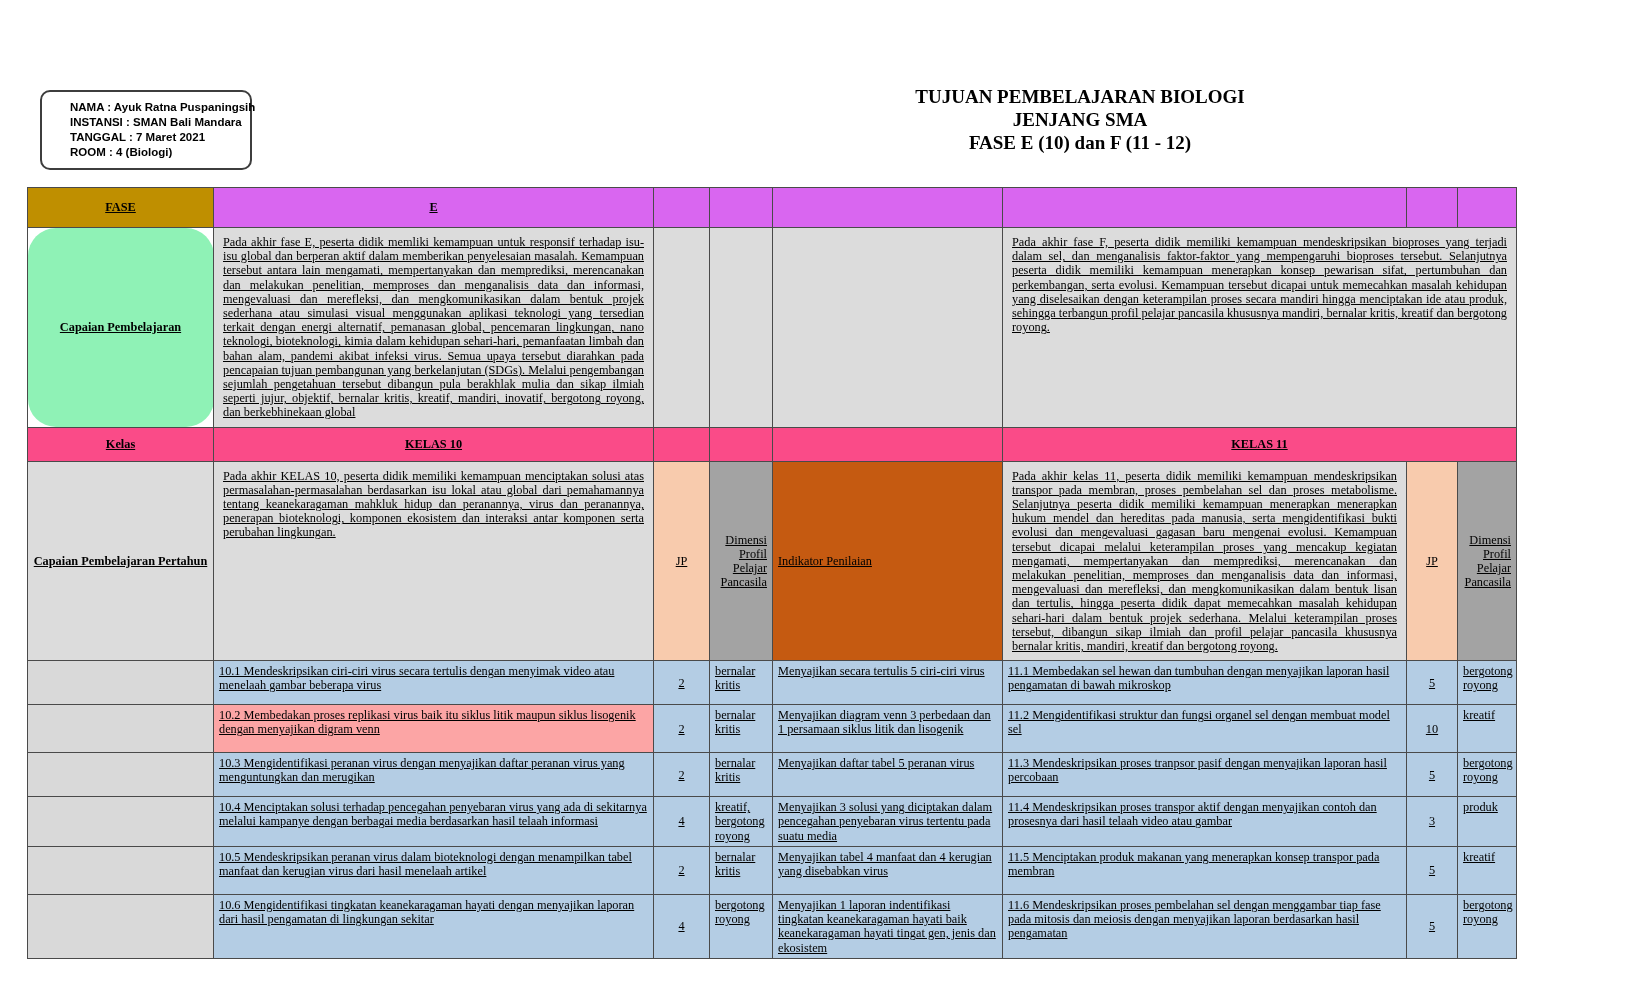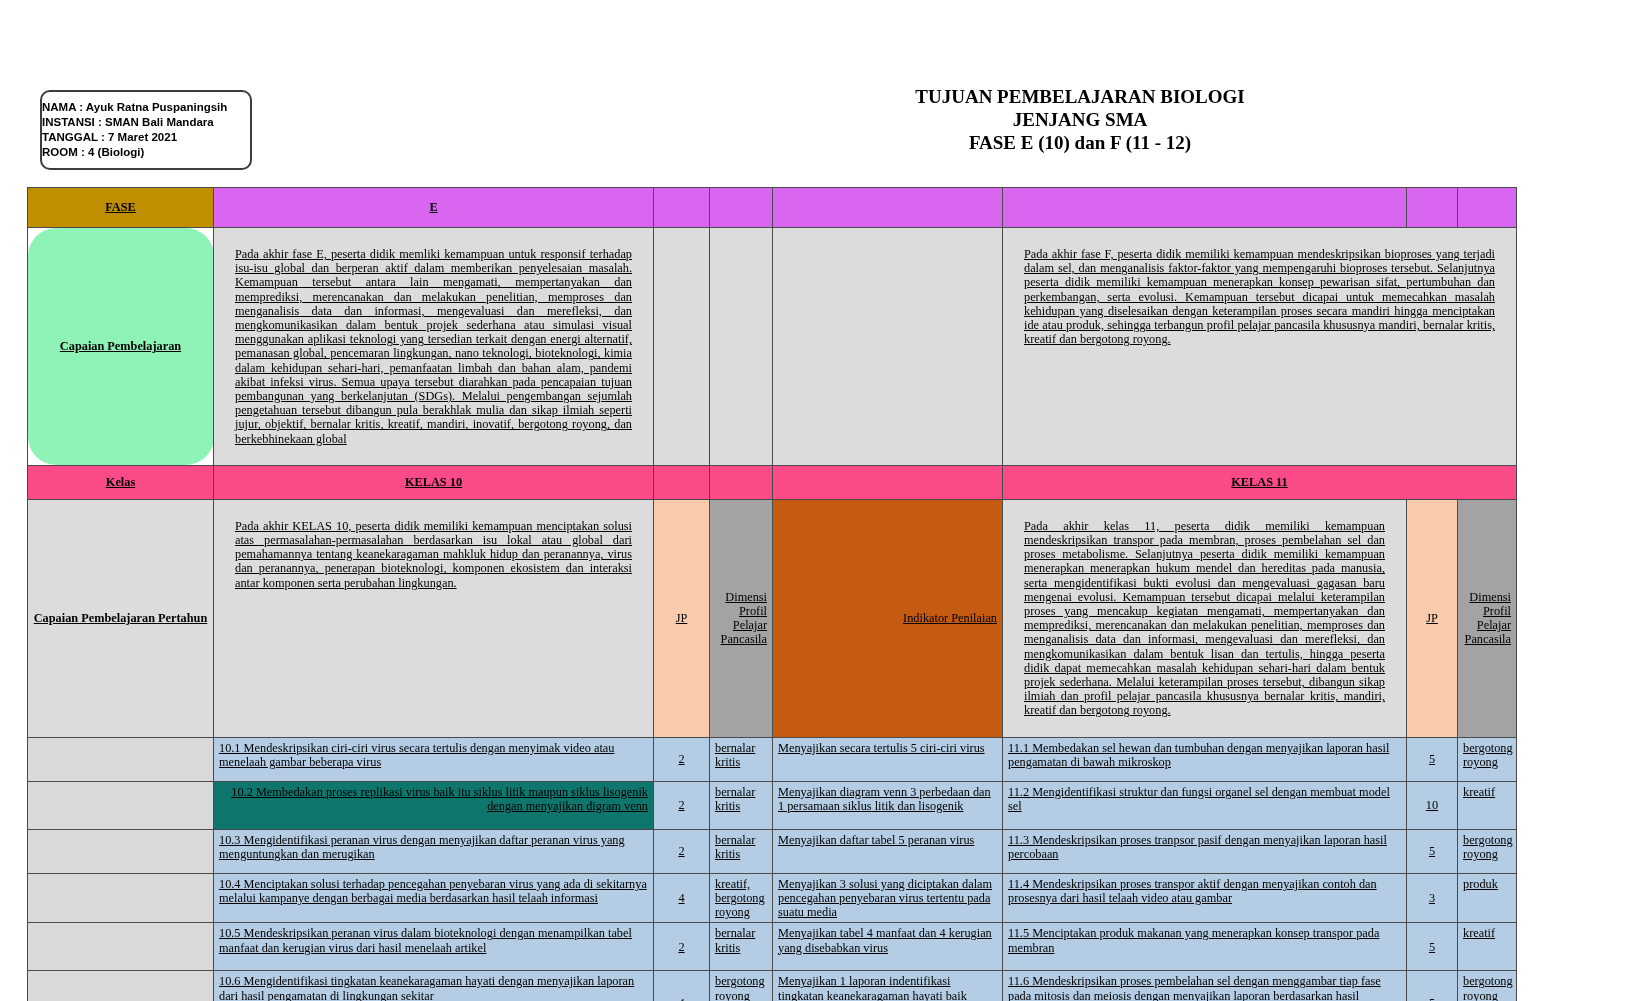--- a/index.html
+++ b/index.html
@@ -19,21 +19,21 @@
   
   #identity-box {
     position: absolute;
     left: 40px;
     top: 90px;
     width: 212px;
     height: 80px;
     border: 2px solid #3d3d3d;
     border-radius: 10px;
     box-sizing: border-box;
-    padding: 8px 0 0 0;
+    padding: 8px 0 0 28px;
     font-family: "Liberation Sans", sans-serif;
     font-weight: bold;
     font-size: 11.5px;
     line-height: 15px;
     background: #fff;
   }
   #identity-box div { white-space: nowrap; }
 
   
   #doc-title {
@@ -100,21 +100,21 @@
     text-align: center;
     font-weight: bold;
     font-size: 13.5px;
     vertical-align: middle !important;
     border-radius: 28px;
   }
   .cp-body {
     background: #dcdcdc;
     text-align: justify;
   }
-  .cp-body p { margin: 16px; }
+  .cp-body p { margin: 4px; }
   .plain-grey { background: #dcdcdc; }
 
   .kelas-label {
     background: #fa4b88;
     text-align: center;
     font-weight: bold;
     font-size: 14px;
     vertical-align: middle !important;
     height: 27px;
   }
@@ -142,30 +142,30 @@
   }
   .hd-dim {
     background: #a3a3a3;
     text-align: right;
     vertical-align: middle !important;
     font-size: 12.3px;
     line-height: 14px;
   }
   .hd-ind {
     background: #c55a11;
-    text-align: right;
+    text-align: left;
     vertical-align: middle !important;
     font-size: 12.3px;
   }
 
   .spacer-left { background: #d9d9d9; }
 
   
   .d-tp  { background: #b4cde4; text-align: left; }
-  .d-tp.hl { background: #0f766e; text-align: right; }
+  .d-tp.hl { background: #fca5a5; }
   .d-jp  { background: #b4cde4; text-align: center; vertical-align: middle !important; }
   .d-dim { background: #b4cde4; text-align: left; }
   .d-ind { background: #b4cde4; text-align: left; }
 </style>
 </head>
 <body>
 
 <div id="identity-box">
   <div>NAMA : Ayuk Ratna Puspaningsih</div>
   <div>INSTANSI : SMAN Bali Mandara</div>

